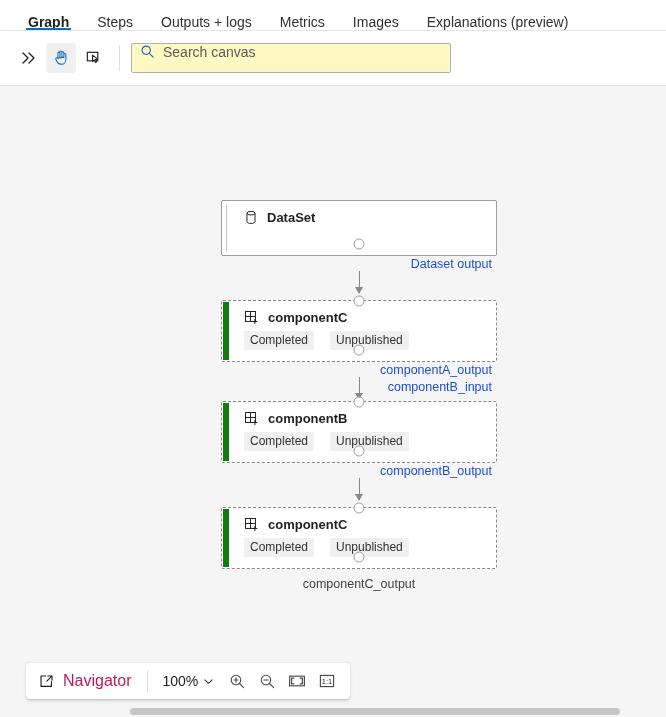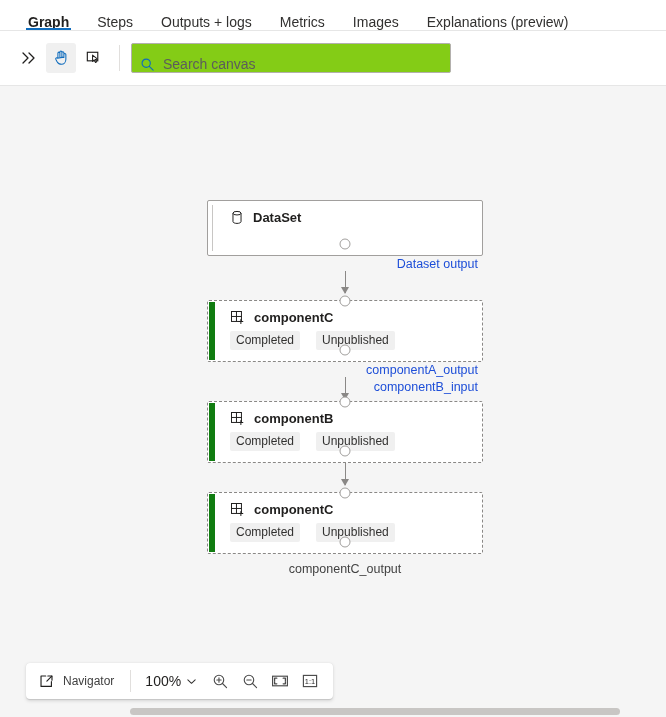--- a/index.html
+++ b/index.html
@@ -81,24 +81,24 @@
     height: 26px;
     background: #e1dfdd;
     margin: 0 9px;
   }
   .searchbox {
     width: 320px;
     height: 30px;
     border: 1px solid #b3b0ad;
     border-radius: 2px;
     display: flex;
-    align-items: flex-end;
+    align-items: flex-start;
     padding: 0 8px;
     box-sizing: border-box;
-    background: #84cc16;
+    background: #fef9c3;
   }
   .searchbox .sph {
     font-size: 14px;
     color: #5c5c5c;
     margin-left: 8px;
   }
 
   
   .canvas {
     position: absolute;
@@ -106,21 +106,21 @@
     left: 0;
     right: 0;
     bottom: 0;
     background: #f5f5f5;
     border-top: 1px solid #e6e6e6;
     overflow: hidden;
   }
 
   .graph {
     position: absolute;
-    left: 207px;
+    left: 221px;
     top: 114px;
     width: 276px;
   }
 
   
   .node {
     position: relative;
     box-sizing: border-box;
     background: #ffffff;
     width: 276px;
@@ -257,22 +257,22 @@
     z-index: 10;
   }
   .nav-left {
     display: flex;
     align-items: center;
     gap: 8px;
     padding: 0 10px 0 4px;
     cursor: pointer;
   }
   .nav-left .lbl {
-    font-size: 12px;
-    color: #404040;
+    font-size: 16px;
+    color: #be185d;
   }
   .nav-div {
     width: 1px;
     height: 22px;
     background: #e1dfdd;
     margin: 0 6px;
   }
   .zoomlevel {
     display: flex;
     align-items: center;
@@ -436,20 +436,21 @@
         </span>
         <span class="node-title">componentB</span>
       </div>
       <div class="badges">
         <span class="badge">Completed</span>
         <span class="badge">Unpublished</span>
       </div>
       <div class="port" style="bottom:0;"></div>
     </div>
 
+    <div class="elwrap"><span class="edge-label">componentB_output</span></div>
     <div class="link" style="height:22px;">
       <div class="line"></div>
       <div class="arrow"></div>
     </div>
     <div class="gap"></div>
 
     <div class="node component">
       <div class="leftbar" style="background: rgb(16, 124, 16);"></div>
       <div class="port" style="top:0;"></div>
       <div class="node-head">

